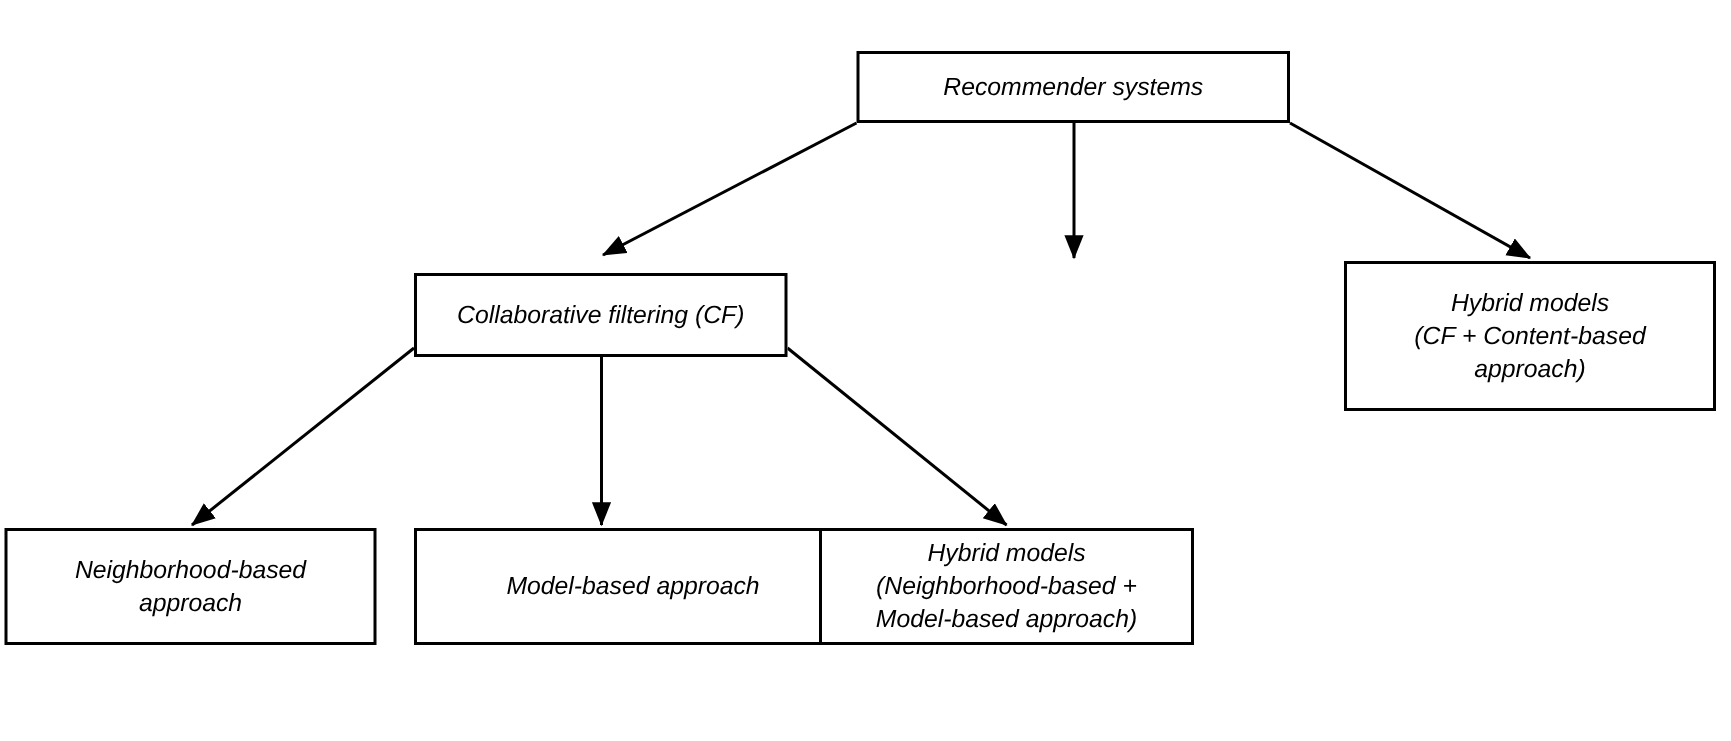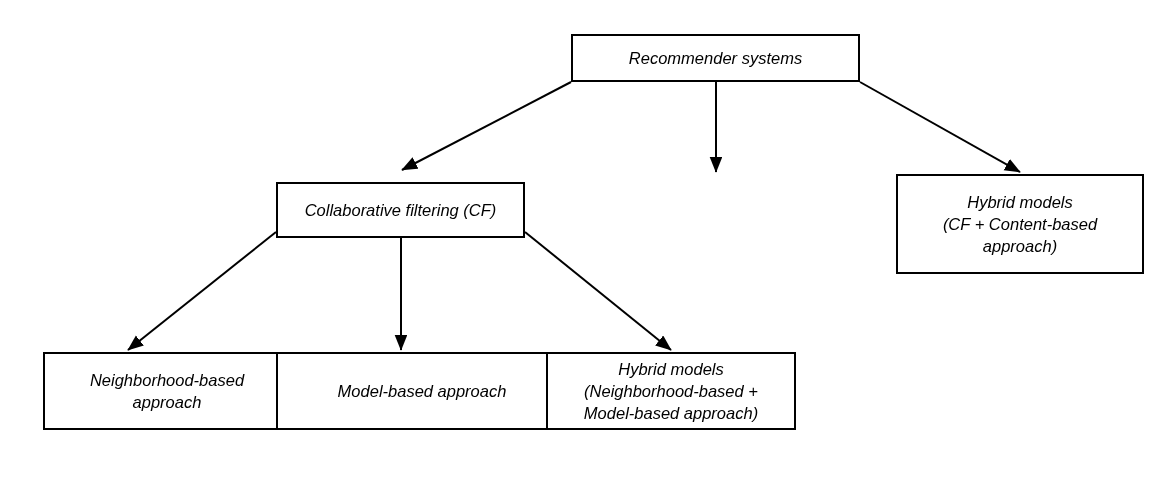--- a/index.html
+++ b/index.html
@@ -86,21 +86,21 @@
     <span class="node-label">Collaborative filtering (CF)</span>
   </div>
 
 
   <div class="node-box" style="left:896px; top:174px; width:248px; height:100px;">
     <span class="node-label">Hybrid models
 (CF + Content-based
 approach)</span>
   </div>
 
-  <div class="node-box" style="left:3px; top:352px; width:248px; height:78px;margin-left:40px;">
+  <div class="node-box" style="left:3px; top:352px; width:248px; height:78px;">
     <span class="node-label">Neighborhood-based
 approach</span>
   </div>
 
   <div class="node-box" style="left:276px; top:352px; width:292px; height:78px;">
     <span class="node-label">Model-based approach</span>
   </div>
 
   <div class="node-box" style="left:546px; top:352px; width:250px; height:78px;">
     <span class="node-label">Hybrid models

